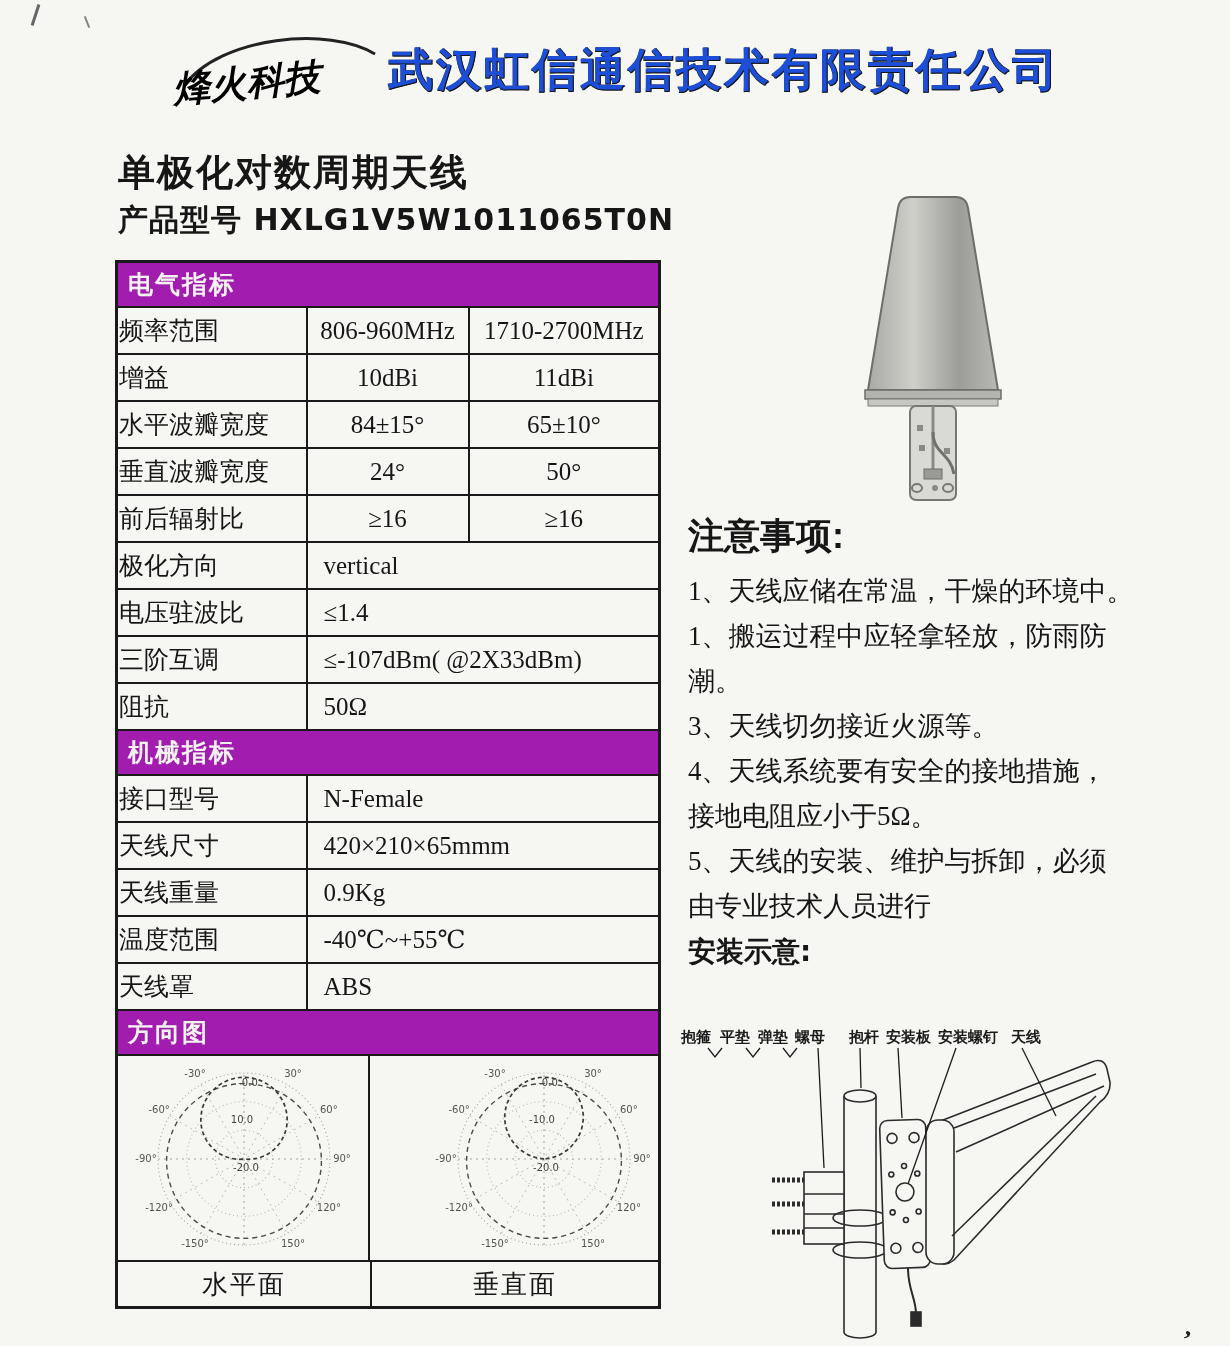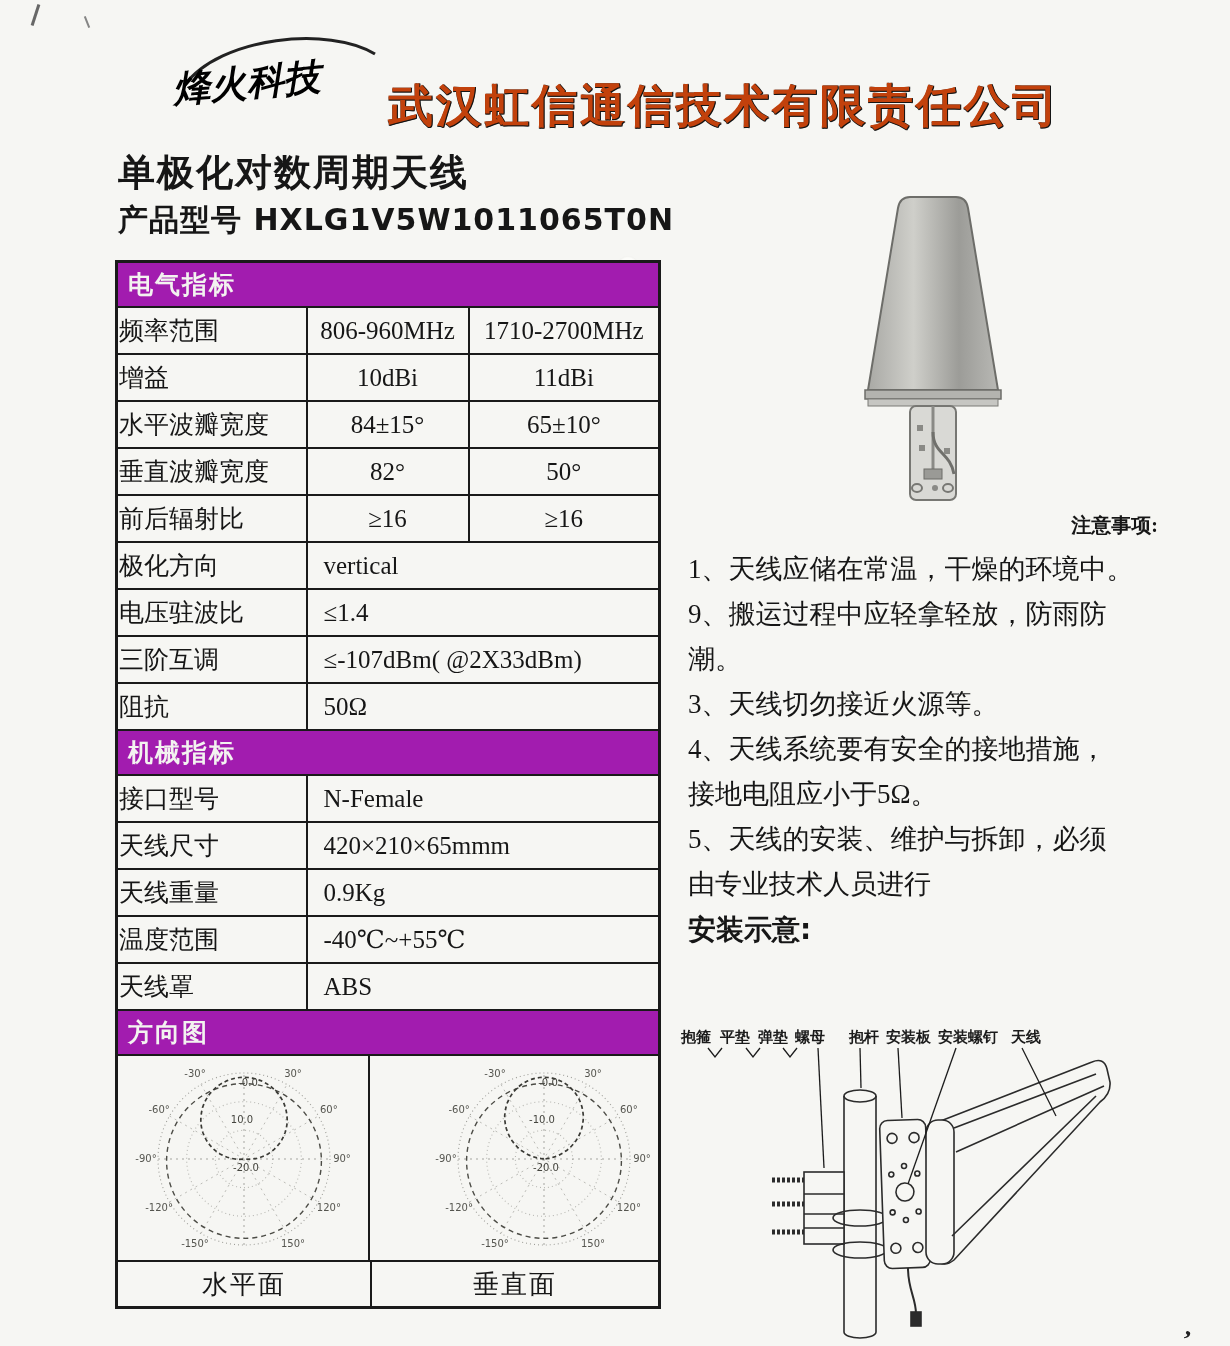--- a/index.html
+++ b/index.html
@@ -1,22 +1,22 @@
 <!DOCTYPE html>
 <html><head>
 <meta charset="utf-8">
 <style>
   html,body{margin:0;padding:0;}
   .page{position:relative;width:1230px;height:1346px;background:#f6f6f3;overflow:hidden;
         font-family:"Liberation Serif","DejaVu Serif",serif;color:#161616;}
   
   .logo{position:absolute;left:168px;top:26px;width:220px;height:96px;}
   .company{position:absolute;left:388px;top:40px;font-family:"DejaVu Sans","Liberation Sans",sans-serif;
-           font-weight:bold;font-size:45px;letter-spacing:3px;color:#c2410c;
-           text-shadow:1px 0 #151515,0 1px #151515,1px 1px #151515;margin-top:36px;}
+           font-weight:bold;font-size:45px;letter-spacing:3px;color:#1d4ed8;
+           text-shadow:1px 0 #151515,0 1px #151515,1px 1px #151515;}
   
   .title{position:absolute;left:118px;top:148px;font-family:"DejaVu Sans","Liberation Sans",sans-serif;
          font-weight:bold;font-size:37px;letter-spacing:2px;}
   .model{position:absolute;left:118px;top:200px;font-weight:bold;font-size:30px;
          font-family:"DejaVu Sans","Liberation Sans",sans-serif;letter-spacing:1px;}
   
   table.spec{position:absolute;left:115px;top:260px;width:543px;border-collapse:collapse;
              border:3px solid #1a1a1a;table-layout:fixed;}
   table.spec td{border:2px solid #1a1a1a;font-size:25px;}
   td.secbar{background:#a21caf;color:#f3f3f0;font-family:"DejaVu Sans","Liberation Sans",sans-serif;
@@ -27,21 +27,21 @@
   td.plots-cell{padding:0;}
   .plots-row{display:flex;height:204px;gap:48px;}
   .plot-half{width:252px;border-right:2px solid #1a1a1a;display:flex;align-items:center;justify-content:center;}
   .plot-half2{flex:1;display:flex;align-items:center;justify-content:center;}
   .caption-row{display:flex;height:44px;border-top:2px solid #1a1a1a;font-size:26px;}
   .caption-row .cap1{width:252px;border-right:2px solid #1a1a1a;display:flex;align-items:center;justify-content:center;letter-spacing:2px;}
   .caption-row .cap2{flex:1;display:flex;align-items:center;justify-content:center;letter-spacing:2px;}
   
   .antenna-photo{position:absolute;left:838px;top:182px;}
   .notes{position:absolute;left:688px;top:512px;width:470px;}
-  .notes .nhead{font-family:Liberation Serif, serif;font-weight:bold;font-size:20px;margin-bottom:8px;text-align:right;}
+  .notes .nhead{font-family:Liberation Sans, sans-serif;font-weight:bold;font-size:36px;margin-bottom:8px;}
   .note-line{font-size:27px;line-height:45px;}
   .notes .ihead{font-family:"DejaVu Sans","Liberation Sans",sans-serif;font-weight:bold;font-size:28px;margin-top:4px;}
   .install-svg{position:absolute;left:672px;top:1022px;}
   .inst-label{font:bold 15px "DejaVu Sans","Liberation Sans",sans-serif;fill:#1b1b1b;}
   
   .blob{position:absolute;left:617px;top:256px;width:22px;height:20px;border-radius:50%;
         background:radial-gradient(circle,#fcfcf9 55%,#d8d8d2 100%);}
   .blob:after{content:"";position:absolute;left:9px;top:7px;width:4px;height:6px;background:#9a9a92;border-radius:2px;}
   .mark-tl{position:absolute;left:34px;top:4px;width:3px;height:22px;background:#444;transform:rotate(18deg);opacity:.8;}
   .mark-tl2{position:absolute;left:86px;top:16px;width:2px;height:12px;background:#555;transform:rotate(-22deg);opacity:.7;}
@@ -87,21 +87,21 @@
           <td class="v">10dBi</td>
           <td class="v">11dBi</td>
         </tr>
         <tr>
           <td class="lab">水平波瓣宽度</td>
           <td class="v">84±15°</td>
           <td class="v">65±10°</td>
         </tr>
         <tr>
           <td class="lab">垂直波瓣宽度</td>
-          <td class="v">82°</td>
+          <td class="v">24°</td>
           <td class="v">50°</td>
         </tr>
         <tr>
           <td class="lab">前后辐射比</td>
           <td class="v">≥16</td>
           <td class="v">≥16</td>
         </tr>
         <tr>
           <td class="lab">极化方向</td>
           <td colspan="2" class="spanv">vertical</td>
@@ -236,21 +236,21 @@
     <rect x="86" y="287" width="18" height="10" fill="#9a9a96" stroke="#6d6d69"></rect>
     <ellipse cx="79" cy="306" rx="5" ry="4" fill="none" stroke="#777773" stroke-width="2"></ellipse>
     <ellipse cx="110" cy="306" rx="5" ry="4" fill="none" stroke="#777773" stroke-width="2"></ellipse>
     <circle cx="97" cy="306" r="3" fill="#8a8a86"></circle>
   </svg>
 
   <div class="notes">
     <div class="nhead">注意事项:</div>
     <div>
         <div class="note-line">1、天线应储在常温，干燥的环境中。</div>
-        <div class="note-line">9、搬运过程中应轻拿轻放，防雨防</div>
+        <div class="note-line">1、搬运过程中应轻拿轻放，防雨防</div>
         <div class="note-line">潮。</div>
         <div class="note-line">3、天线切勿接近火源等。</div>
         <div class="note-line">4、天线系统要有安全的接地措施，</div>
         <div class="note-line">接地电阻应小于5Ω。</div>
         <div class="note-line">5、天线的安装、维护与拆卸，必须</div>
         <div class="note-line">由专业技术人员进行</div>
       </div>
     <div class="ihead">安装示意:</div>
   </div>
 

